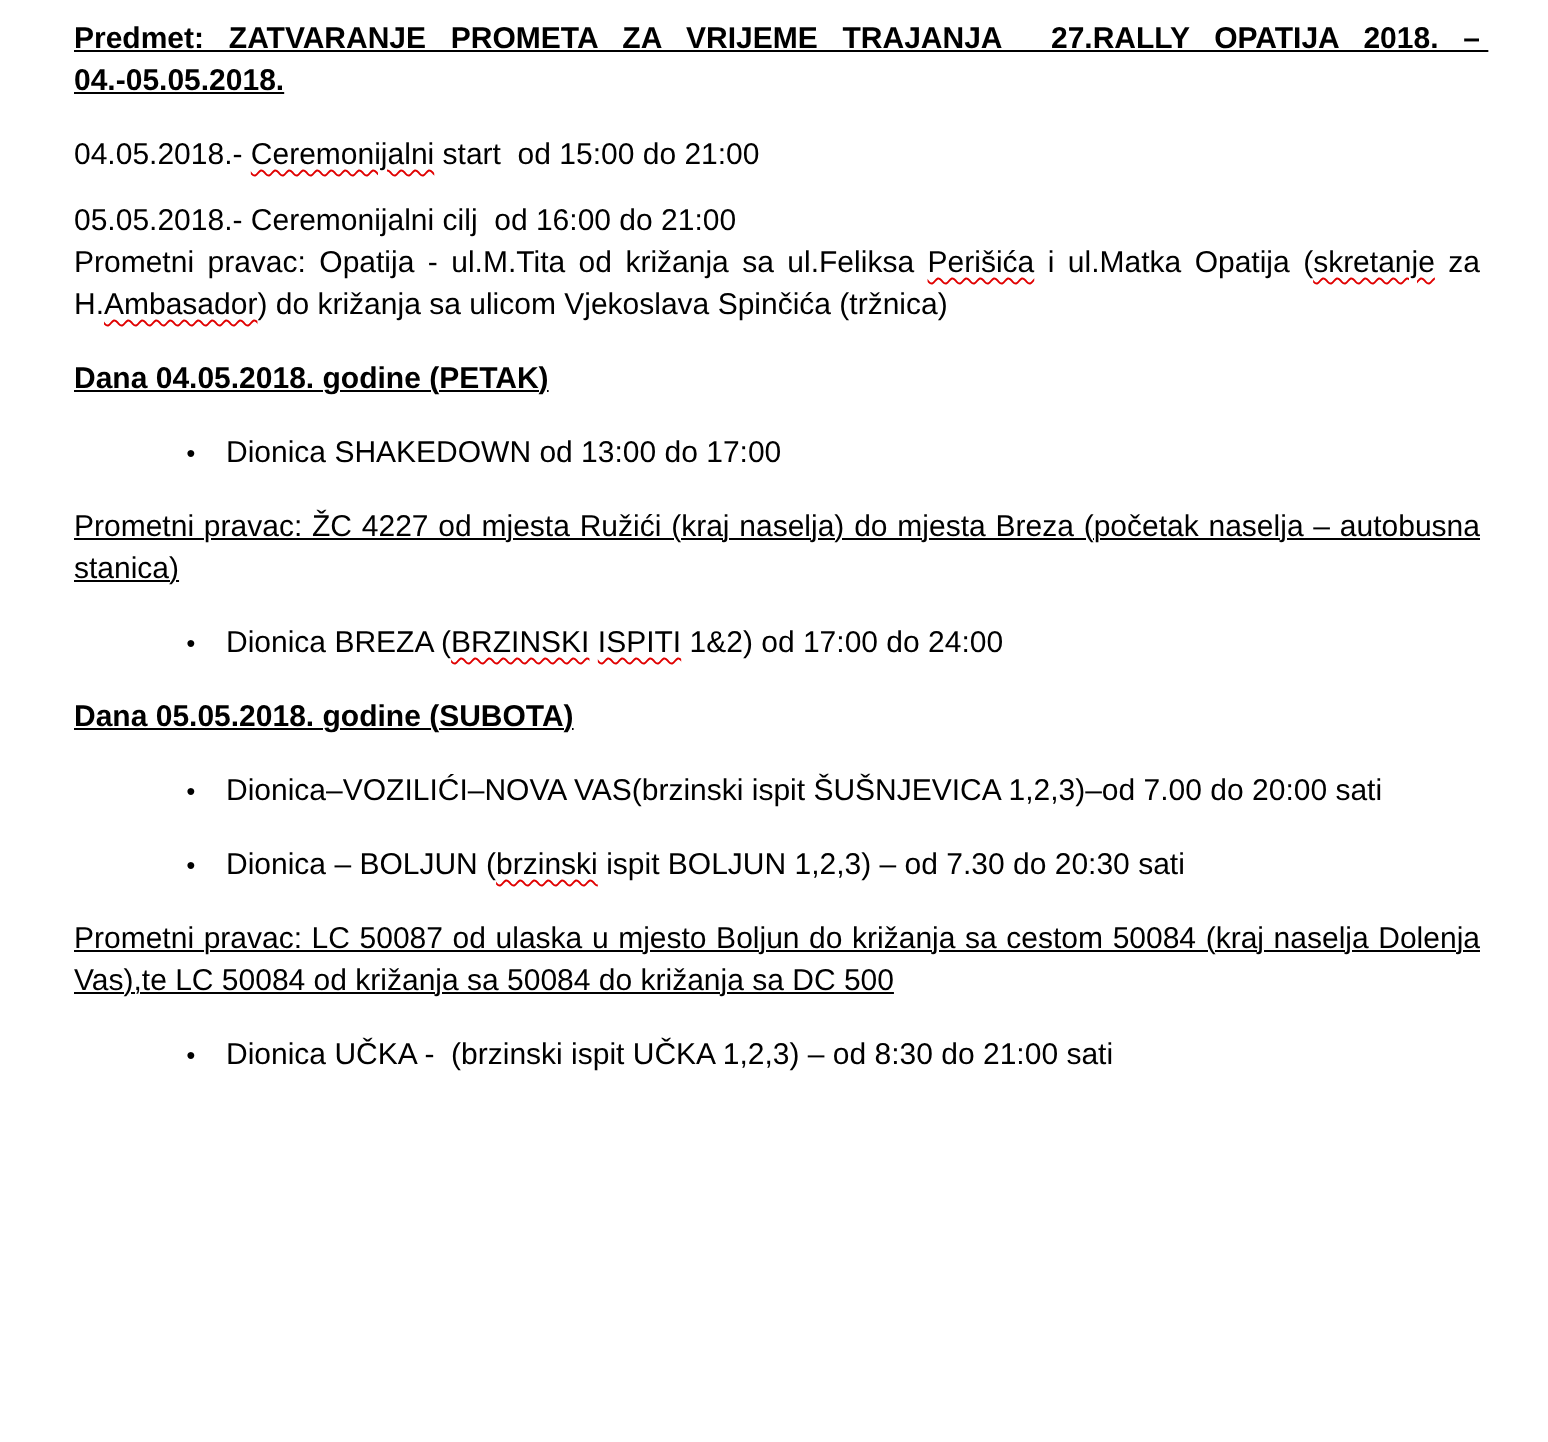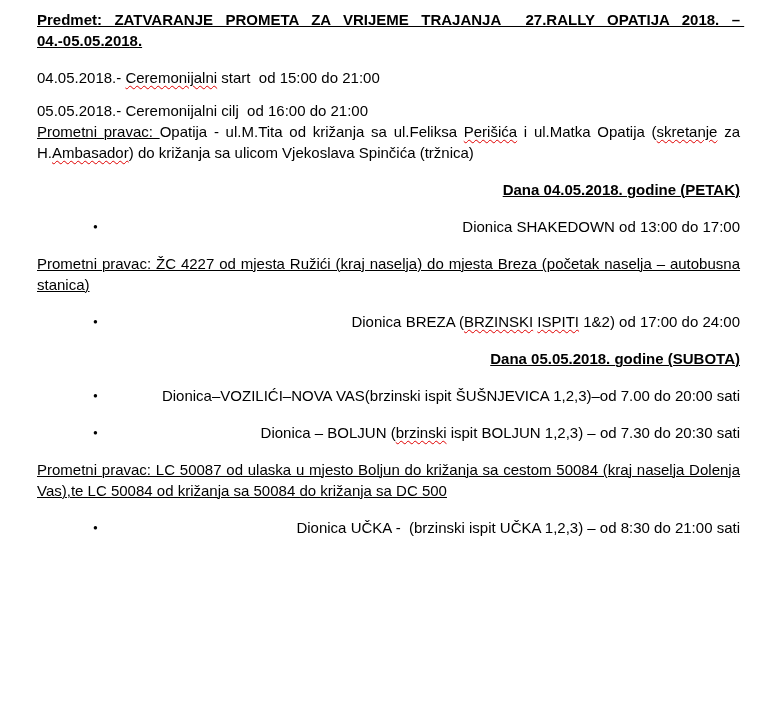--- a/index.html
+++ b/index.html
@@ -20,31 +20,29 @@
     font-weight: bold;
     text-decoration: underline;
     text-decoration-thickness: 1px;
     text-align: justify;
     white-space: pre-wrap;
   }
   .heading {
     font-weight: bold;
     text-decoration: underline;
     text-decoration-thickness: 1px;
-    text-align: right;
   }
   .line { white-space: pre-wrap; margin-top: 12px; }
   .just { text-align: justify; }
   .route {
     text-align: justify;
     text-decoration: underline;
     text-decoration-thickness: 1px;
   }
   .u {
-    text-decoration: underline;
     text-decoration-thickness: 1px;
     margin-top: 25px;
   }
   .sp {
     text-decoration-line: underline;
     text-decoration-style: wavy;
     text-decoration-color: var(--color-spellcheck, #e00000);
     text-decoration-thickness: 1px;
     text-underline-offset: 2px;
   }
@@ -54,21 +52,20 @@
   }
   .bullet-dot {
     flex: 0 0 20px;
     width: 20px;
     font-size: 8px;
     line-height: 21px;
   }
   .bullet-text {
     flex: 1;
     white-space: pre-wrap;
-    text-align: right;
   }
 </style>
 </head>
 <body>
 
 <div>
 
   <p class="title mb">Predmet: ZATVARANJE PROMETA ZA VRIJEME TRAJANJA  27.RALLY OPATIJA 2018. – 04.-05.05.2018.</p>
 
   <div class="mb">

